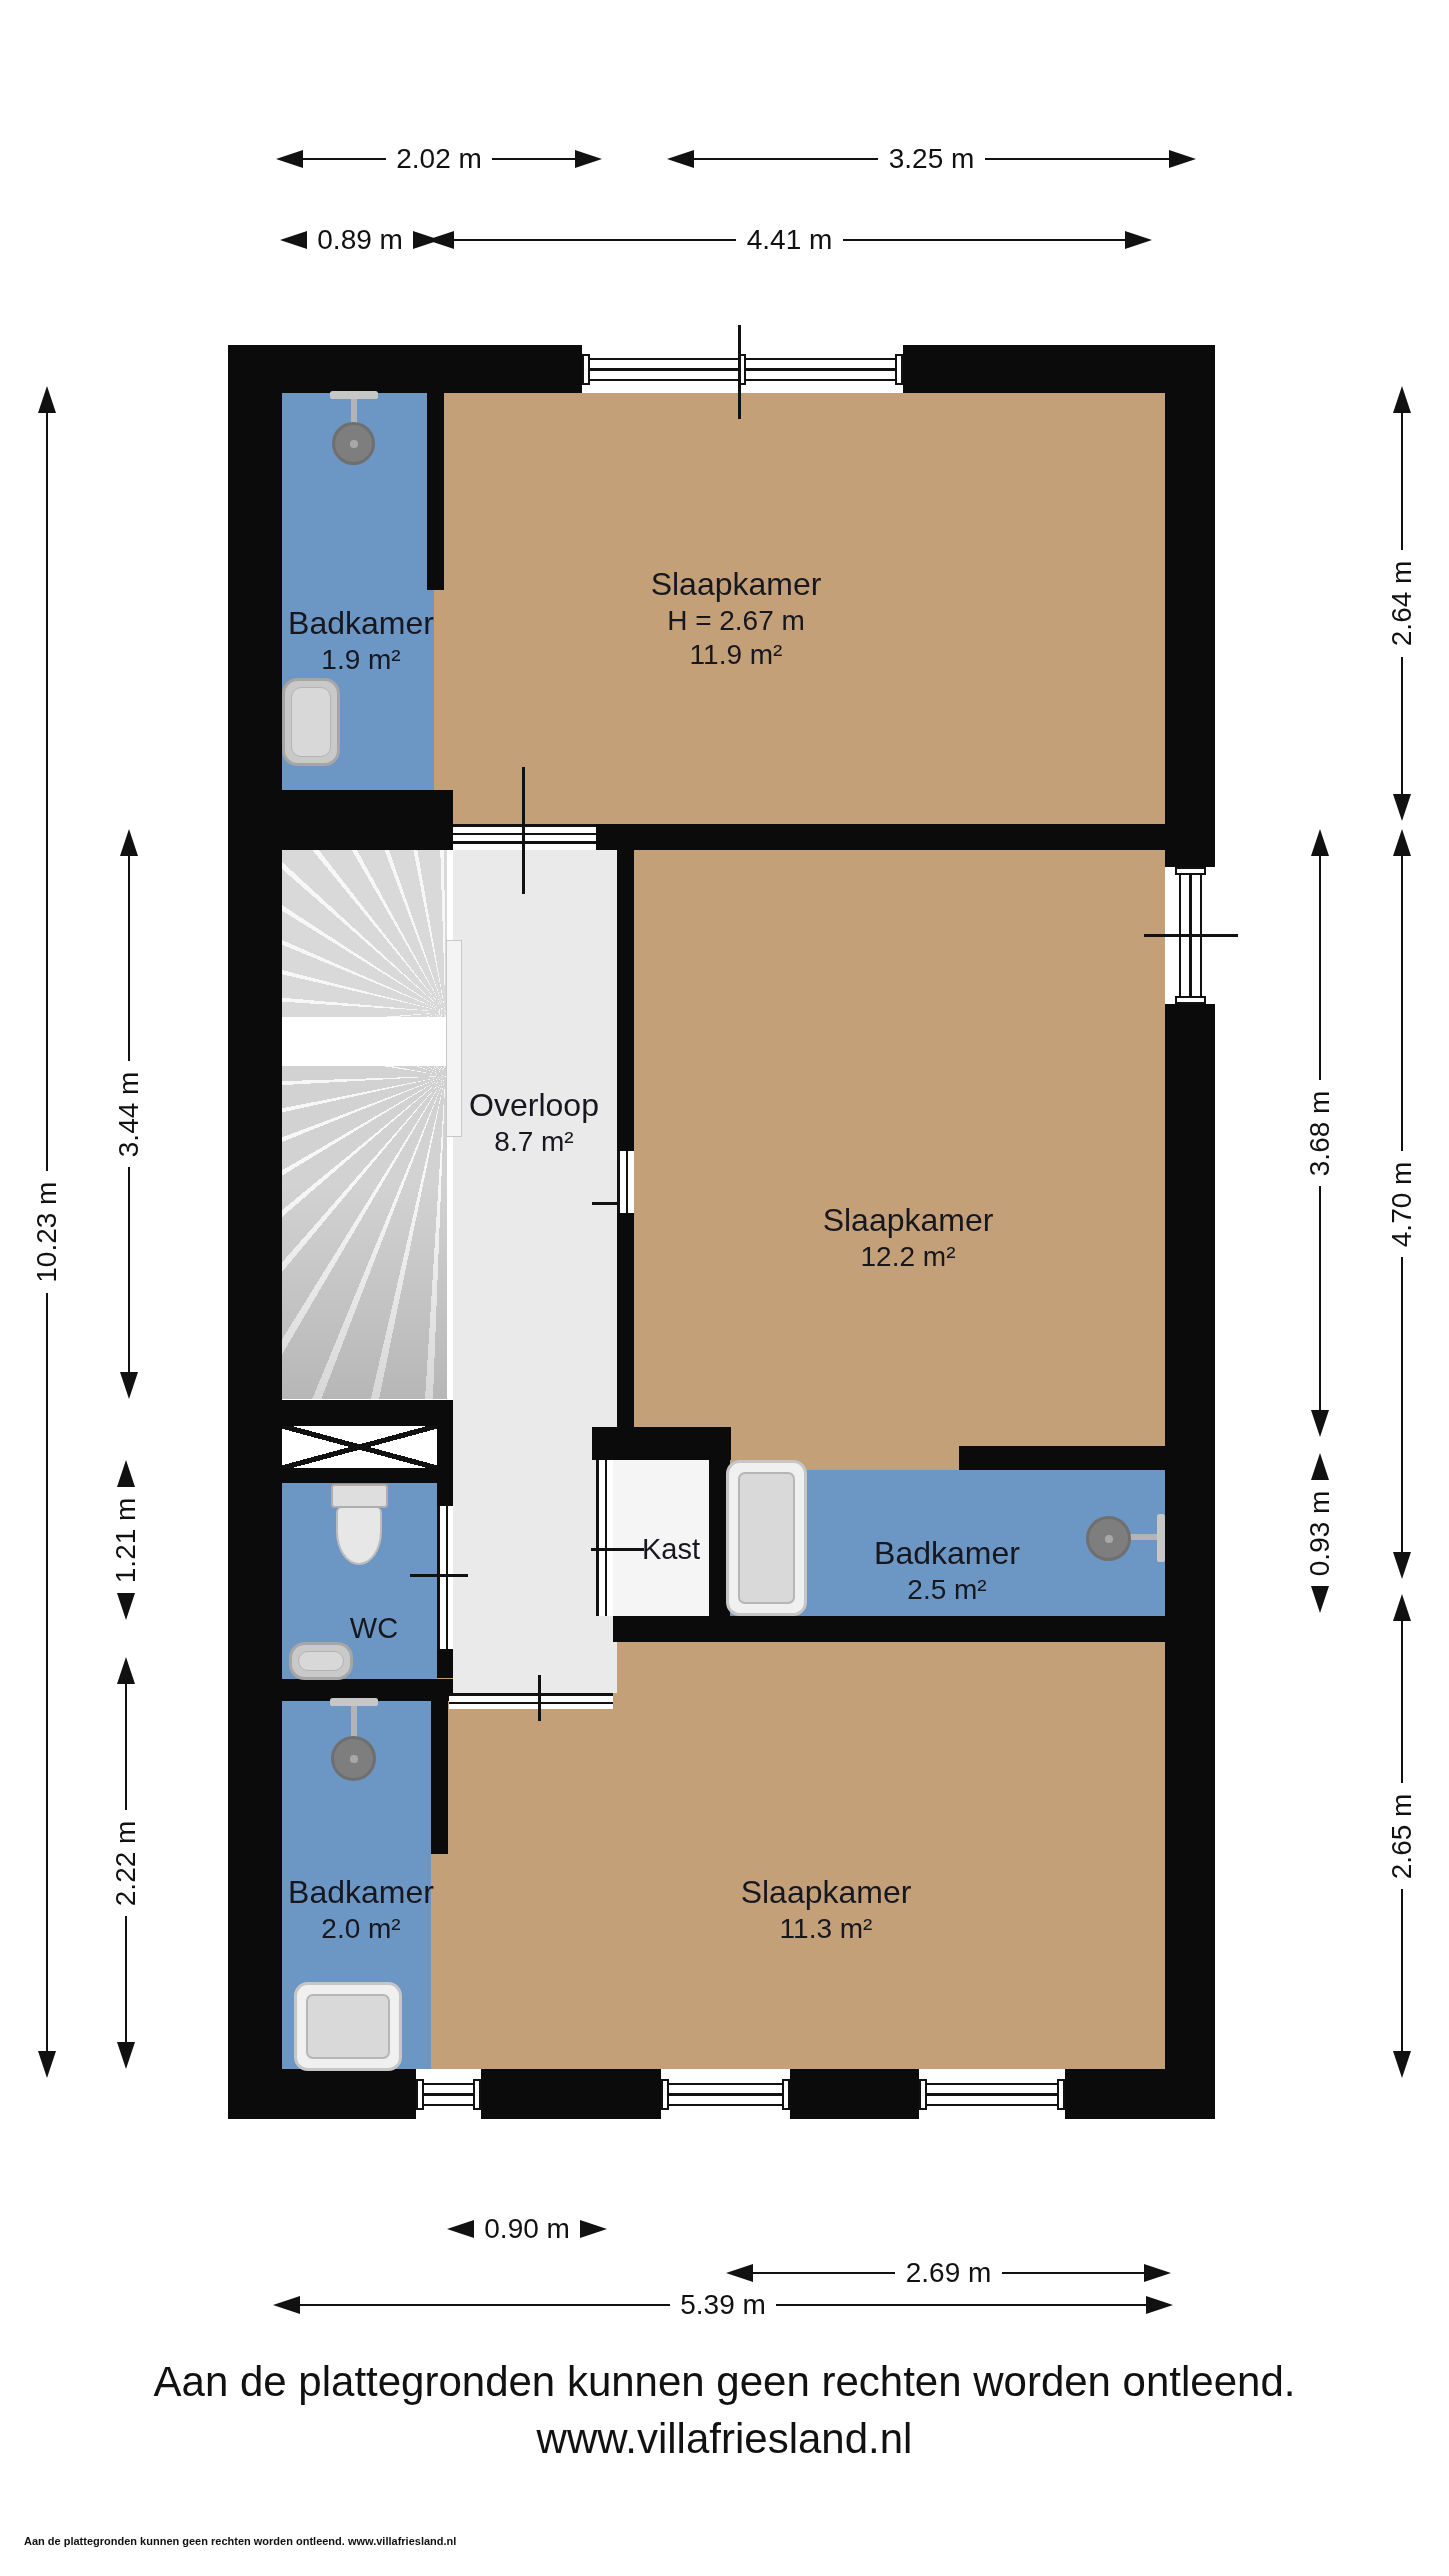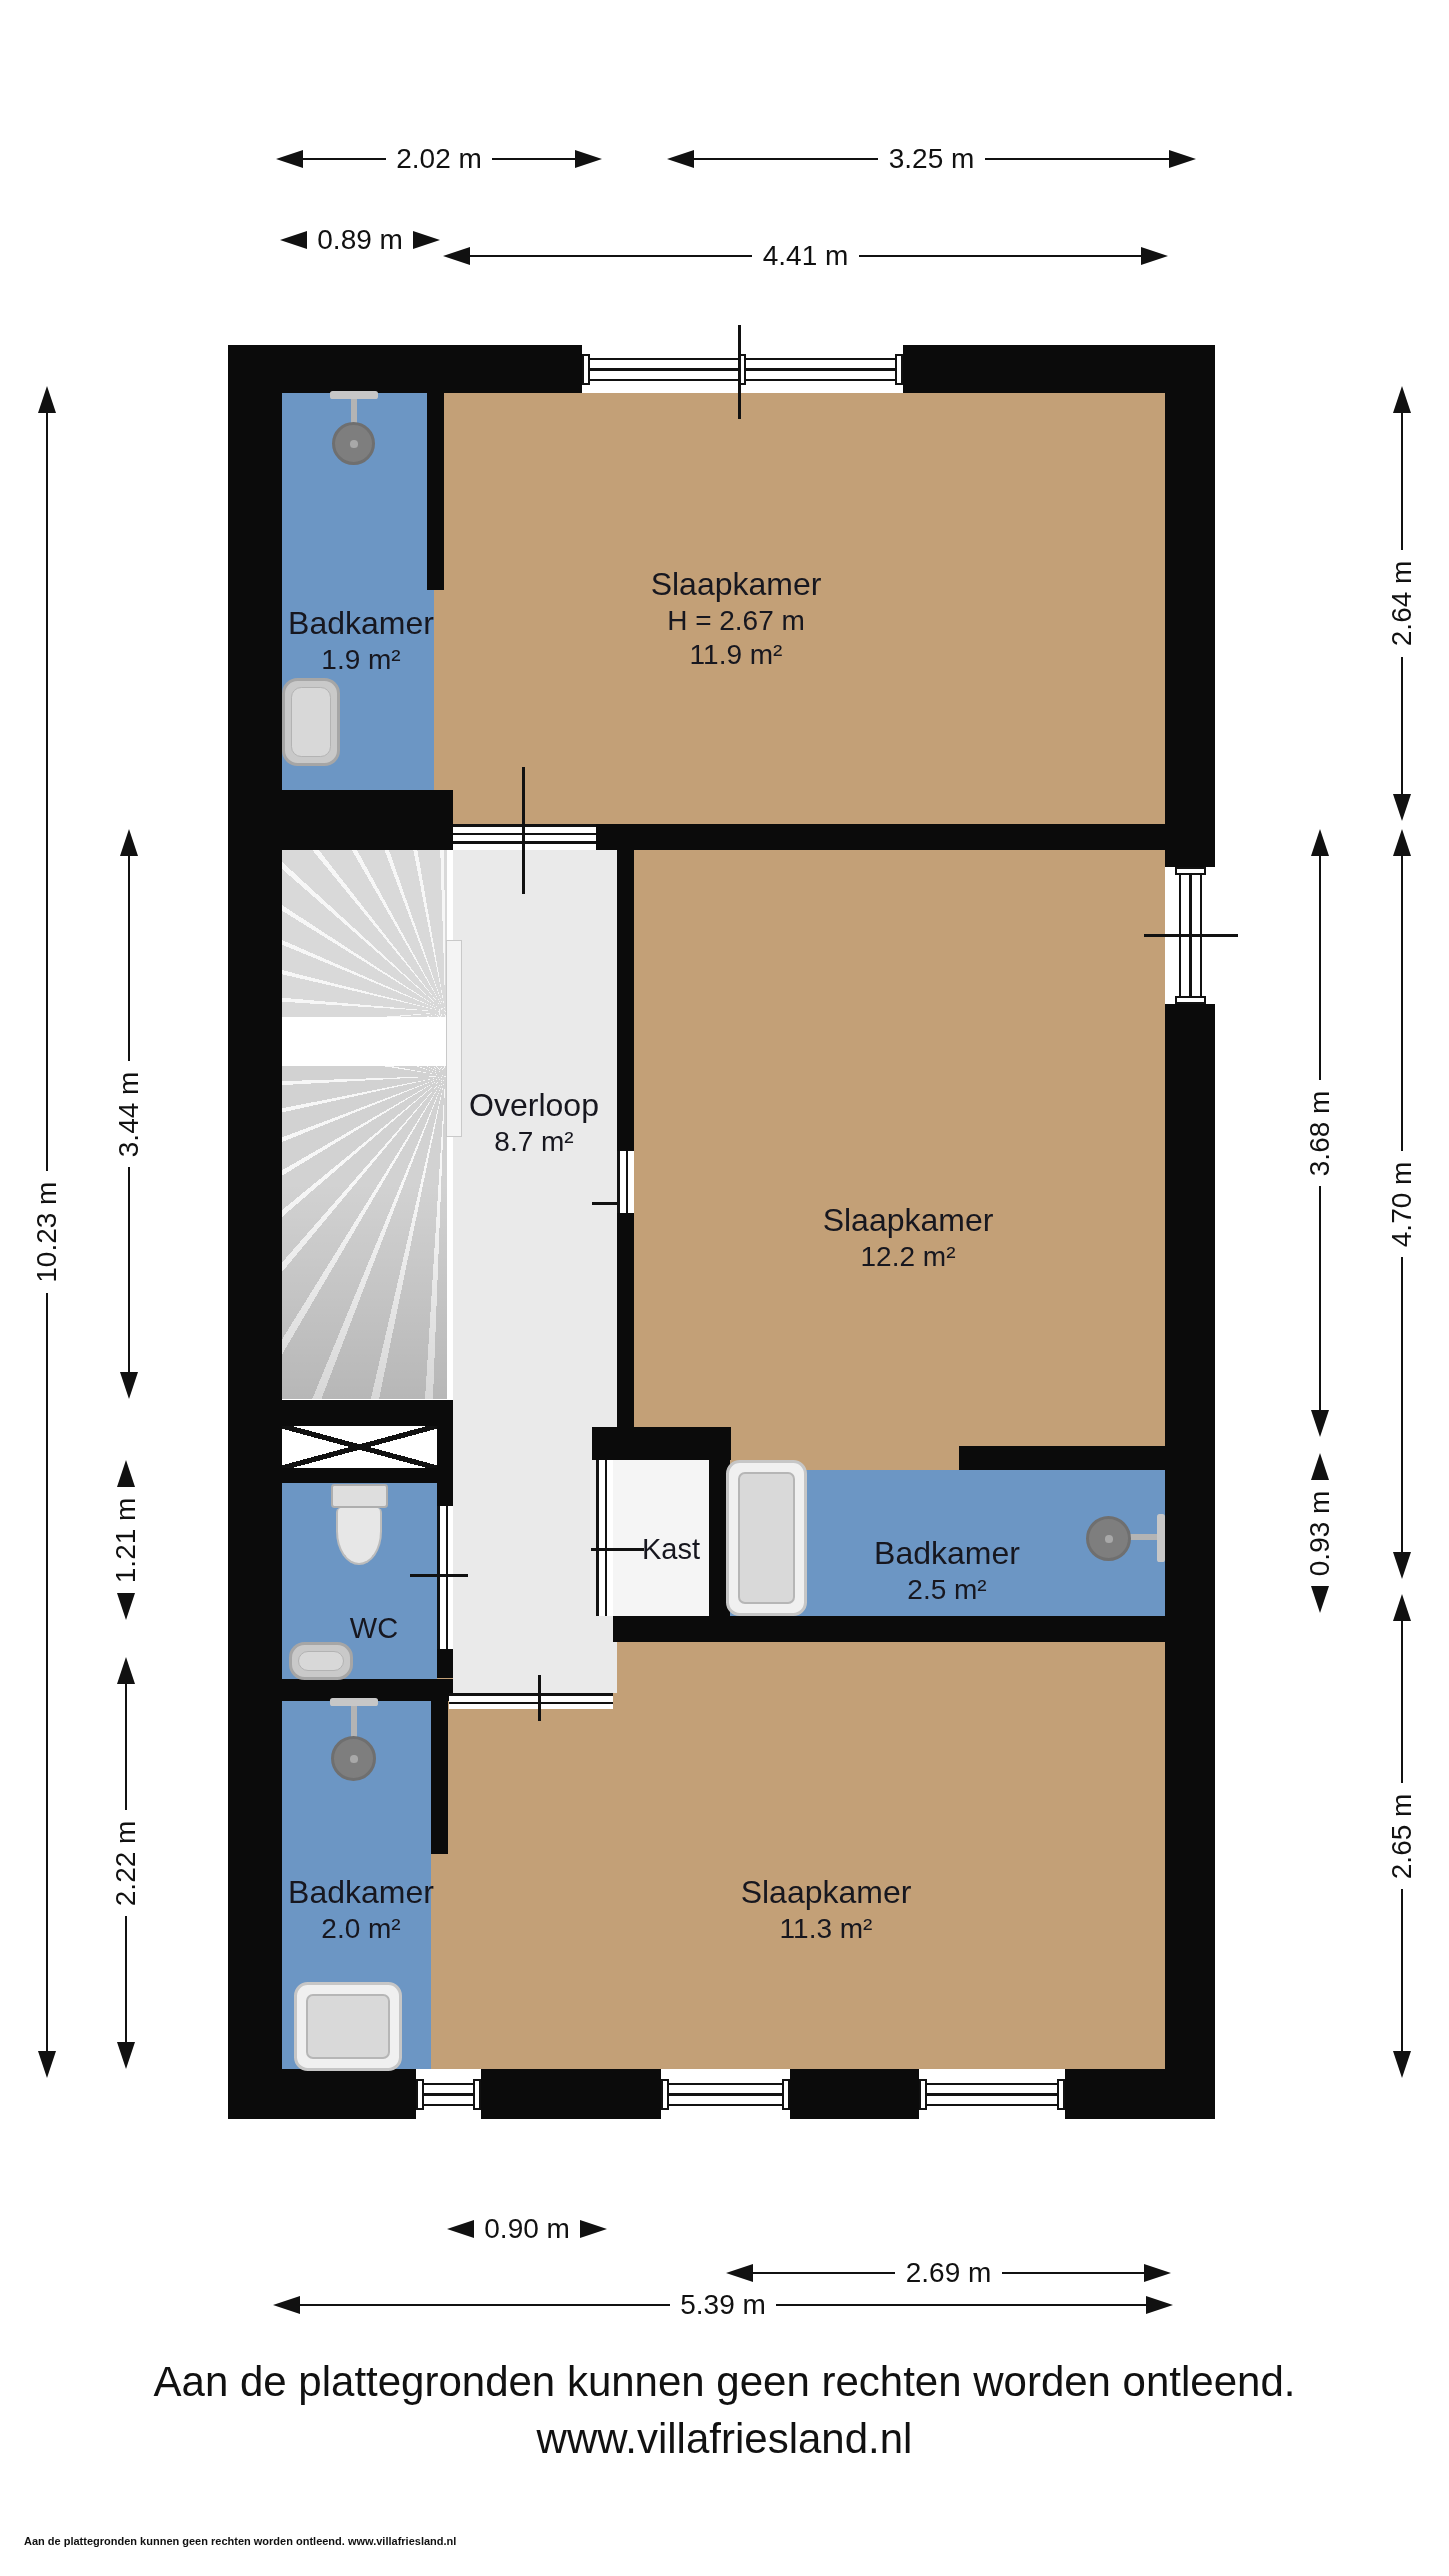--- a/index.html
+++ b/index.html
@@ -222,21 +222,21 @@
   <span class="ln"></span>
   <span class="txt">3.25 m</span>
   <span class="ln"></span>
   <span class="arrR"></span>
 </div>
 <div class="dim-h" style="left:280px;top:223px;width:146px;">
   <span class="arrL"></span>
   <span class="txt">0.89 m</span>
   <span class="arrR"></span>
 </div>
-<div class="dim-h" style="left:443px;top:223px;width:725px;margin-top:16px;">
+<div class="dim-h" style="left:427px;top:223px;width:725px;">
   <span class="arrL"></span>
   <span class="ln"></span>
   <span class="txt">4.41 m</span>
   <span class="ln"></span>
   <span class="arrR"></span>
 </div>
 
 <div class="dim-v" style="left:30px;top:386px;height:1692px;">
   <span class="arrU"></span>
   <span class="ln"></span>

